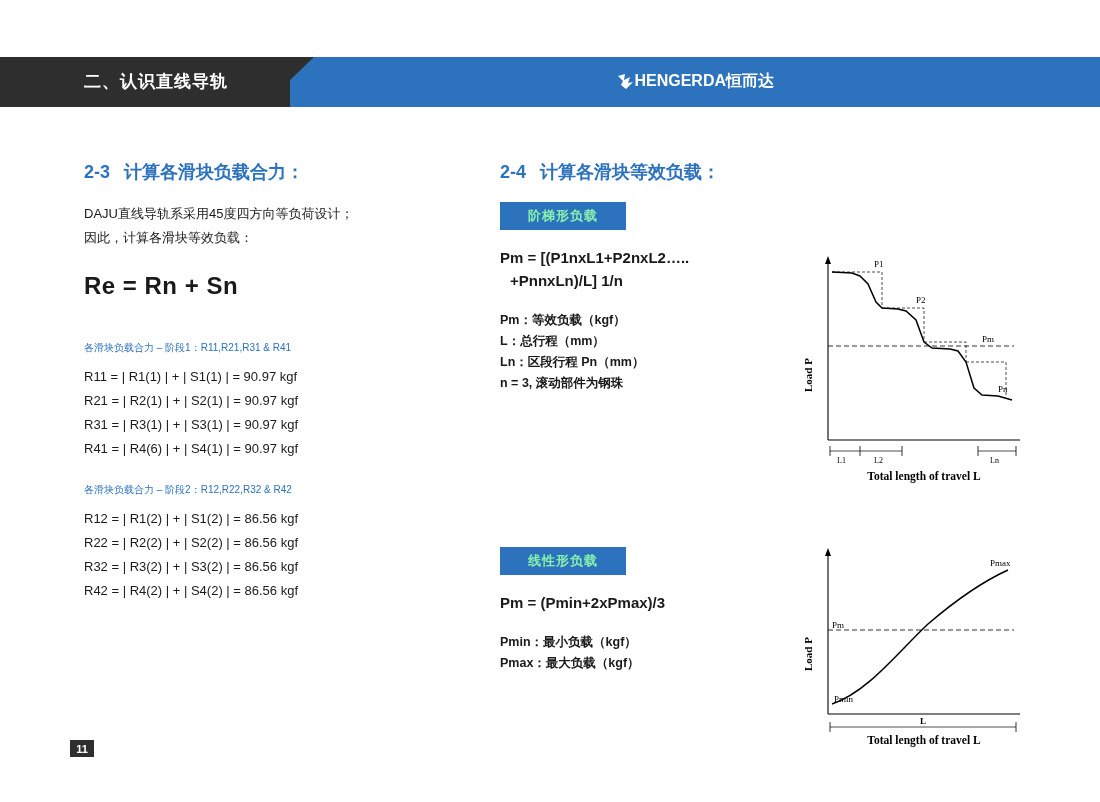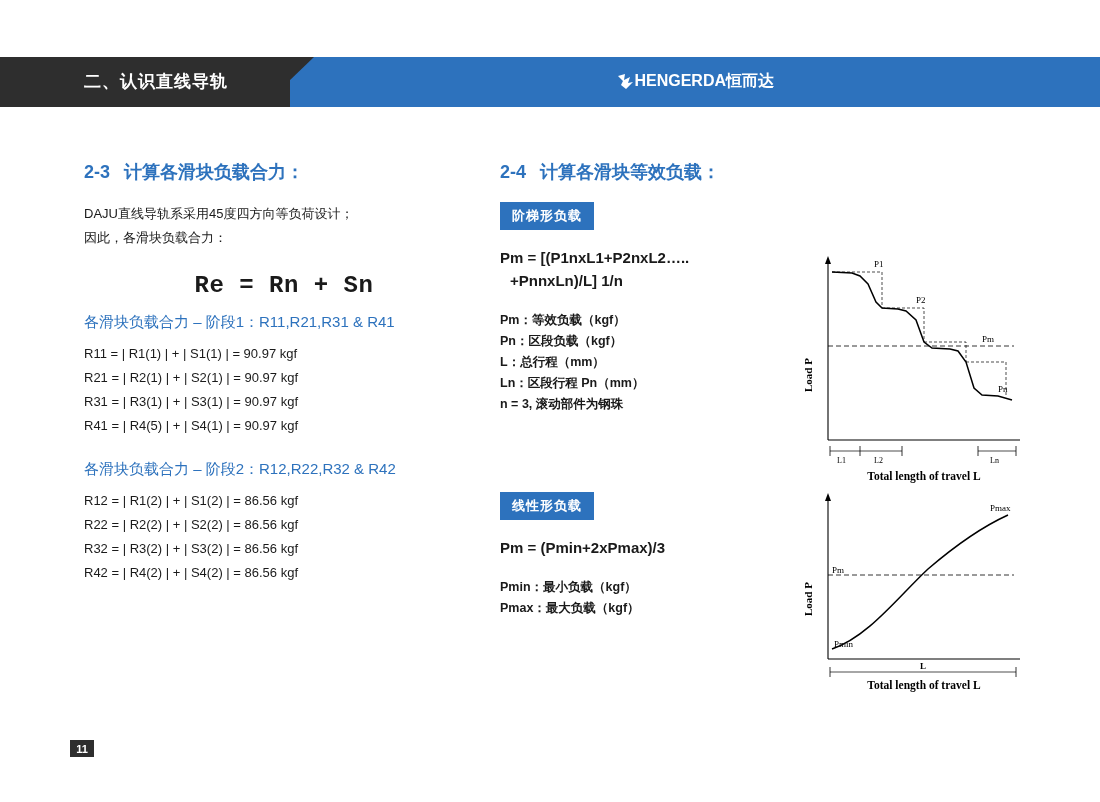--- a/index.html
+++ b/index.html
@@ -94,46 +94,45 @@
   .body-line {
     font-size: 13px;
     line-height: 24px;
     color: #1a1a1a;
     margin: 0;
   }
 
   .formula-main {
     font-size: 24px;
     font-weight: bold;
-    text-align: center;
-    margin: 22px 0 14px 0;
+    text-align: left;
+    margin: 22px 0 41px 0;
     letter-spacing: 0.5px;
-    font-family: Liberation Mono, monospace;
   }
 
   .grp { margin-bottom: 22px; }
   .grp-head {
     color: #2d72bd;
-    font-size: 15px;
+    font-size: 10px;
     margin: 0 0 10px 0;
   }
   .grp-row {
     font-size: 13px;
     line-height: 24px;
     margin: 0;
   }
 
   
   .badge {
     display: inline-block;
     background: #2d72bd;
-    color: #ffffff;
+    color: #86efac;
     font-size: 13px;
     font-weight: bold;
-    padding: 5px 12px;
+    padding: 5px 28px;
     letter-spacing: 1px;
   }
   .eq {
     font-size: 15px;
     font-weight: bold;
     line-height: 23px;
     margin: 16px 0 0 0;
   }
   .defs { margin-top: 18px; }
   .defs p {
@@ -192,30 +191,30 @@
   </div>
 </div>
 
 <div class="col-left">
 
   <div class="sec-title">
     <span class="num">2-3</span><span>计算各滑块负载合力：</span>
   </div>
 
   <p class="body-line">DAJU直线导轨系采用45度四方向等负荷设计；</p>
-  <p class="body-line">因此，各滑块负载合力：</p>
+  <p class="body-line">因此，计算各滑块等效负载：</p>
 
   <div class="formula-main">Re = Rn + Sn</div>
 
   <div class="grp">
     <p class="grp-head">各滑块负载合力 – 阶段1：R11,R21,R31 &amp; R41</p>
     <p class="grp-row">R11 = | R1(1) | + | S1(1) | = 90.97 kgf</p>
     <p class="grp-row">R21 = | R2(1) | + | S2(1) | = 90.97 kgf</p>
     <p class="grp-row">R31 = | R3(1) | + | S3(1) | = 90.97 kgf</p>
-    <p class="grp-row">R41 = | R4(5) | + | S4(1) | = 90.97 kgf</p>
+    <p class="grp-row">R41 = | R4(6) | + | S4(1) | = 90.97 kgf</p>
   </div>
 
   <div class="grp">
     <p class="grp-head">各滑块负载合力 – 阶段2：R12,R22,R32 &amp; R42</p>
     <p class="grp-row">R12 = | R1(2) | + | S1(2) | = 86.56 kgf</p>
     <p class="grp-row">R22 = | R2(2) | + | S2(2) | = 86.56 kgf</p>
     <p class="grp-row">R32 = | R3(2) | + | S3(2) | = 86.56 kgf</p>
     <p class="grp-row">R42 = | R4(2) | + | S4(2) | = 86.56 kgf</p>
   </div>
 
@@ -227,21 +226,20 @@
   <div class="sec-title">
     <span class="num">2-4</span><span>计算各滑块等效负载：</span>
   </div>
 
   <div class="block" style="height:290px;">
     <span class="badge">阶梯形负载</span>
     <p class="eq">Pm = [(P1nxL1+P2nxL2…..</p>
     <p class="eq" style="margin-top:0;padding-left:10px;">+PnnxLn)/L] 1/n</p>
     <div class="defs">
       <p>Pm：等效负载（kgf）</p>
-      <p>Pn：区段负载（kgf）</p>
       <p>L：总行程（mm）</p>
       <p>Ln：区段行程 Pn（mm）</p>
       <p>n = 3, 滚动部件为钢珠</p>
     </div>
 
     <div class="chart-holder" style="left:298px; top:48px;">
       <svg width="230" height="240" viewBox="0 0 230 240">
 
         <line x1="30" y1="10" x2="30" y2="190" stroke="#000" stroke-width="1.1"></line>
         <line x1="30" y1="190" x2="222" y2="190" stroke="#000" stroke-width="1.1"></line>
@@ -276,21 +274,21 @@
         <line x1="180" y1="201" x2="218" y2="201" stroke="#000" stroke-width="0.7"></line>
         <text x="39" y="213" font-family="'Liberation Serif',serif" font-size="8">L1</text>
         <text x="76" y="213" font-family="'Liberation Serif',serif" font-size="8">L2</text>
         <text x="192" y="213" font-family="'Liberation Serif',serif" font-size="8">Ln</text>
 
         <text class="axis-label-x" x="126" y="230" text-anchor="middle">Total length of travel L</text>
       </svg>
     </div>
   </div>
 
-  <div class="block" style="height:250px; ">
+  <div class="block" style="height:250px; margin-top:55px;">
     <span class="badge">线性形负载</span>
     <p class="eq">Pm = (Pmin+2xPmax)/3</p>
     <div class="defs">
       <p>Pmin：最小负载（kgf）</p>
       <p>Pmax：最大负载（kgf）</p>
     </div>
 
     <div class="chart-holder" style="left:298px; top:-5px;">
       <svg width="230" height="220" viewBox="0 0 230 220">
         <line x1="30" y1="10" x2="30" y2="172" stroke="#000" stroke-width="1.1"></line>

